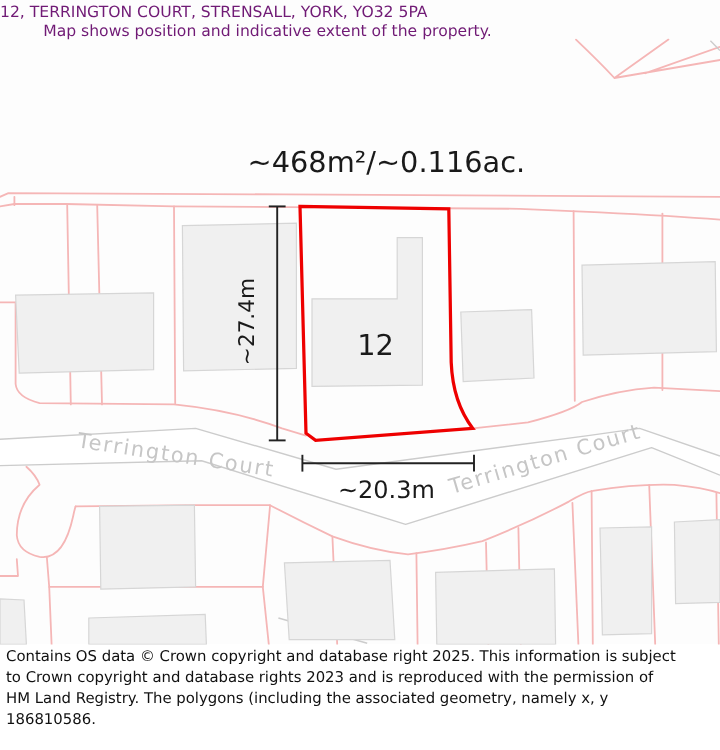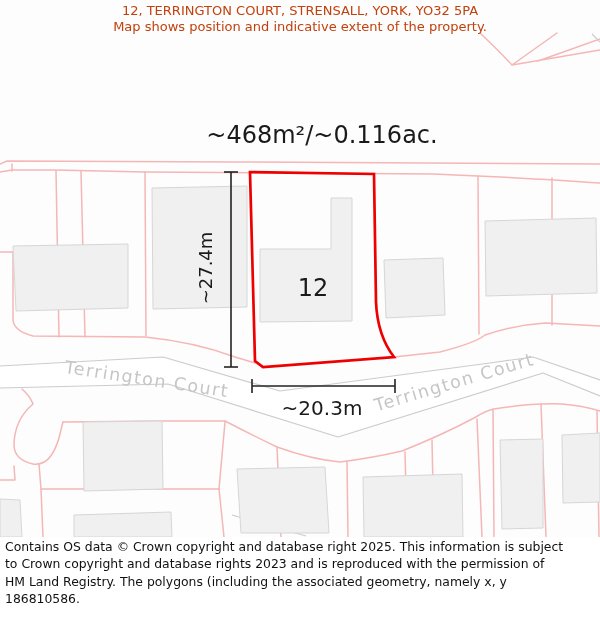--- a/index.html
+++ b/index.html
@@ -1,20 +1,20 @@
 <!DOCTYPE html>
 <html><head>
 <meta charset="utf-8">
 <style>
   html,body{margin:0;padding:0;background:#ffffff;}
   body{width:600px;height:625px;position:relative;overflow:hidden;
        font-family:"DejaVu Sans","Liberation Sans",sans-serif;}
-  .header{position:absolute;top:3px;left:0;width:600px;text-align:center;color:#c2410c;}
+  .header{position:absolute;top:3px;left:0;width:600px;text-align:left;color:#701a75;}
   .header .title{font-size:13px;line-height:16px;}
-  .header .subtitle{font-size:13px;line-height:16px;}
+  .header .subtitle{font-size:13px;line-height:16px;padding-left:36px;}
   .map-wrap{position:absolute;top:0;left:0;width:526px;height:537px;}
   .footer{position:absolute;top:538px;left:5px;width:592px;color:#111;
           font-size:12.4px;line-height:17.3px;text-align:left;}
   svg text{font-family:"DejaVu Sans","Liberation Sans",sans-serif;}
 </style>
 </head>
 <body>
 
 <div class="map-wrap">
 <svg width="600" height="537" viewBox="0 0 600 537">

